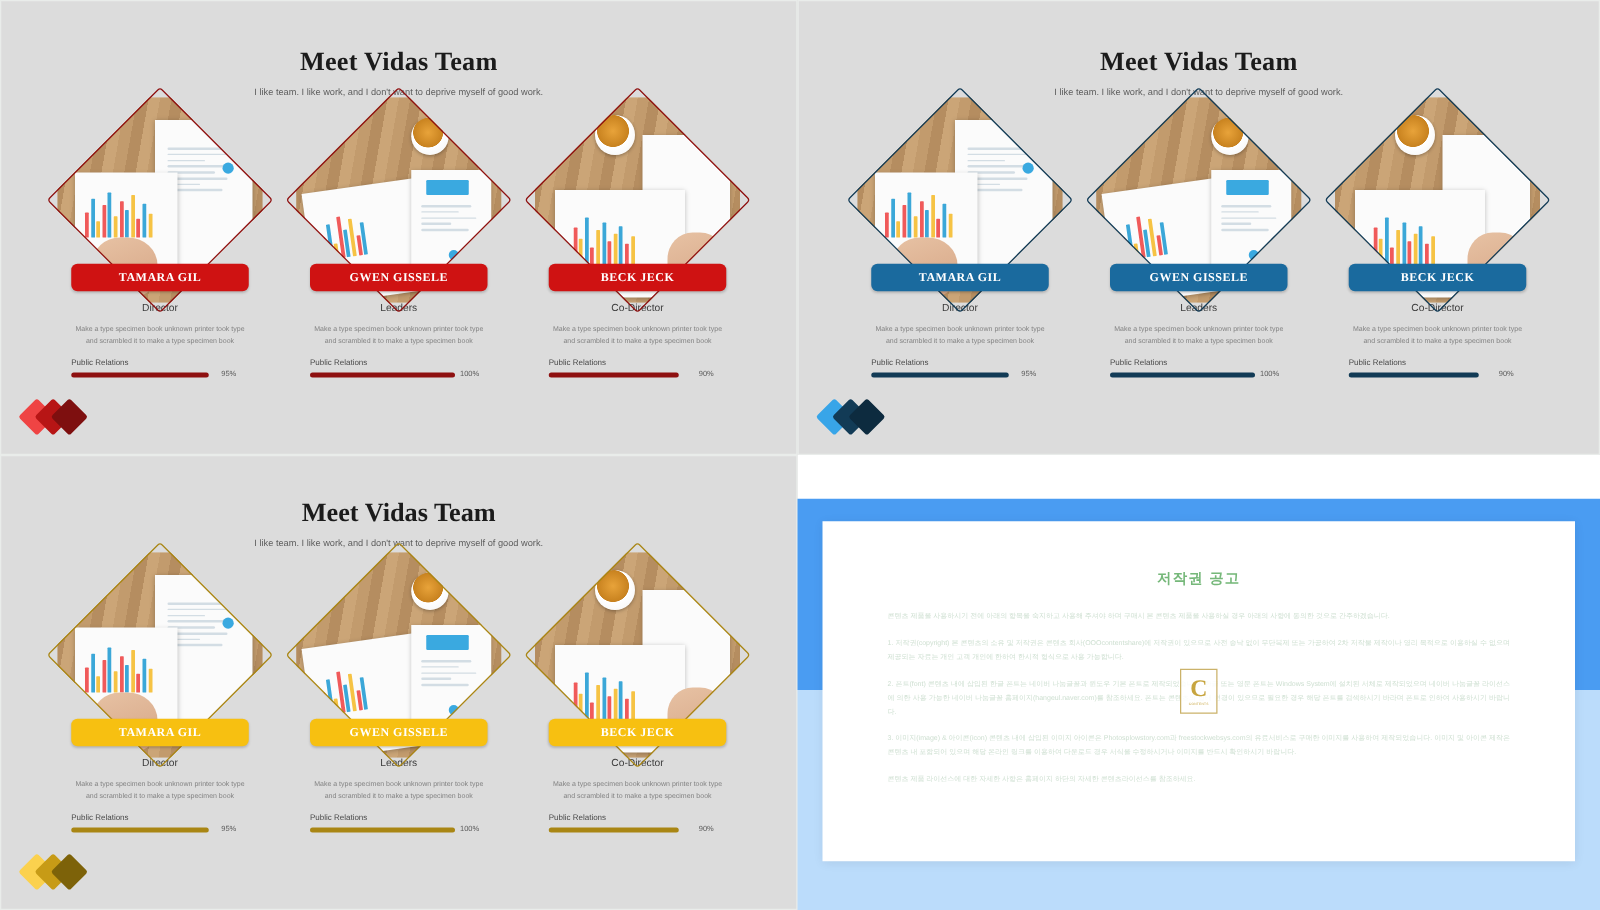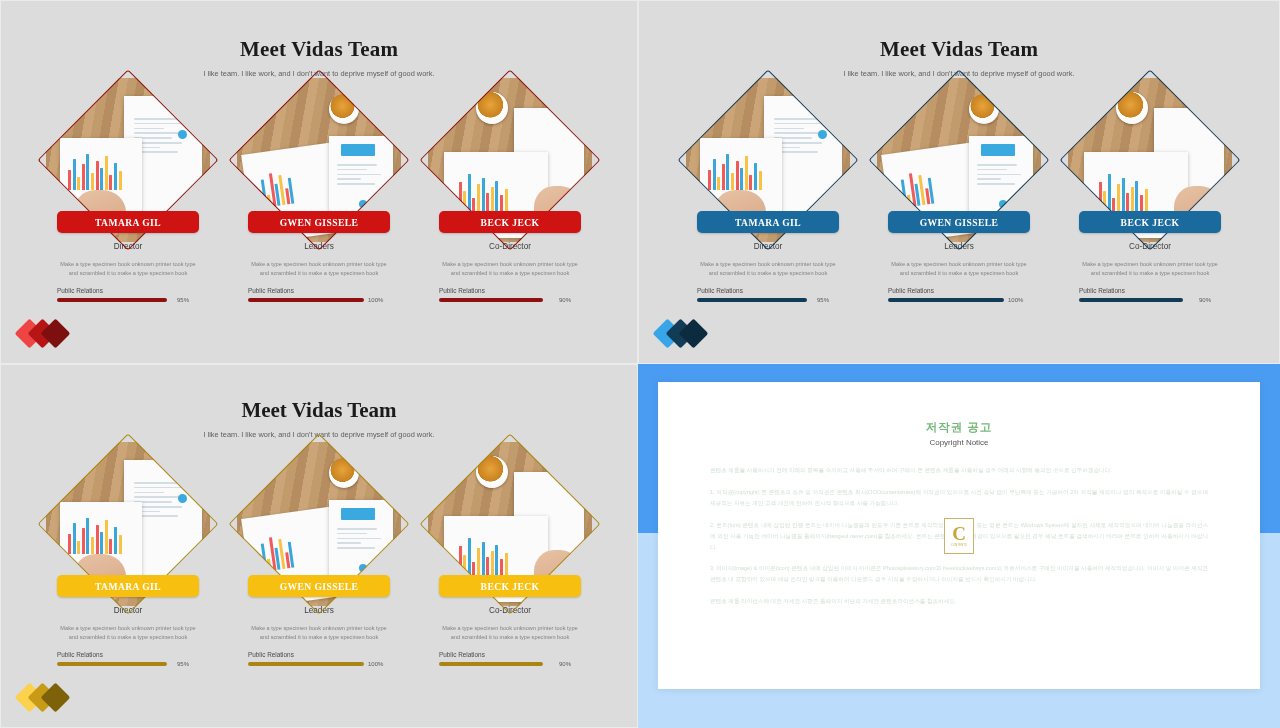--- a/index.html
+++ b/index.html
@@ -227,20 +227,21 @@
     top: 4px;
   }
   .corner-logo i:nth-child(1) { left: 0;  background: var(--lg1); }
   .corner-logo i:nth-child(2) { left: 13px; background: var(--lg2); }
   .corner-logo i:nth-child(3) { left: 26px; background: var(--lg3); }
 
   
   .p-br {
     background: linear-gradient(to bottom, #4a9cf2 0%, #4a9cf2 46.5%, #bbdcfb 46.5%, #bbdcfb 100%);
     padding: 18px 20px 39px 20px;
+    margin-top: 35px;
   }
   .doc {
     position: relative;
     width: 100%; height: 100%;
     background: #ffffff;
     box-shadow: 0 1px 8px rgba(0,0,0,.08);
     padding: 38px 52px 20px 52px;
     overflow: hidden;
   }
   .doc-title-kr {
@@ -762,21 +763,20 @@
     <div class="corner-logo">
         <i></i>
         <i></i>
         <i></i>
       </div>
   </div>
 
   <div class="panel p-br">
     <div class="doc">
       <div class="doc-title-kr">저작권 공고</div>
-      <div class="doc-title-en">Copyright Notice</div>
       <div class="doc-body">
         <div class="doc-p">콘텐츠 제품을 사용하시기 전에 아래의 항목을 숙지하고 사용해 주셔야 하며 구매시 본 콘텐츠 제품을 사용하실 경우 아래의 사항에 동의한 것으로 간주하겠습니다.</div>
         <div class="doc-p">1. 저작권(copyright) 본 콘텐츠의 소유 및 저작권은 콘텐츠 회사(OOOcontentshare)에 저작권이 있으므로 사전 승낙 없이 무단복제 또는 가공하여 2차 저작물 제작이나 영리 목적으로 이용하실 수 없으며 제공되는 자료는 개인 고객 개인에 한하여 한시적 형식으로 사용 가능합니다.</div>
         <div class="doc-p">2. 폰트(font) 콘텐츠 내에 삽입된 한글 폰트는 네이버 나눔글꼴과 윈도우 기본 폰트로 제작되었습니다. 한글 또는 영문 폰트는 Windows System에 설치된 서체로 제작되었으며 네이버 나눔글꼴 라이선스에 의한 사용 가능한 네이버 나눔글꼴 홈페이지(hangeul.naver.com)를 참조하세요. 폰트는 콘텐츠의 형태 변경이 있으므로 필요한 경우 해당 폰트를 검색하시기 바라며 폰트로 인하여 사용하시기 바랍니다.</div>
         <div class="doc-p">3. 이미지(image) &amp; 아이콘(icon) 콘텐츠 내에 삽입된 이미지 아이콘은 Photosplowstory.com과 freestockwebsys.com의 유료서비스로 구매한 이미지를 사용하여 제작되었습니다. 이미지 및 아이콘 제작은 콘텐츠 내 포함되어 있으며 해당 온라인 링크를 이용하여 다운로드 경우 서식을 수정하시거나 이미지를 반드시 확인하시기 바랍니다.</div>
         <div class="doc-p">콘텐츠 제품 라이선스에 대한 자세한 사항은 홈페이지 하단의 자세한 콘텐츠라이선스를 참조하세요.</div>
       </div>
       <div class="watermark">
         <div class="wm-c">C</div>
         <div class="wm-t">CONTENTS</div>

